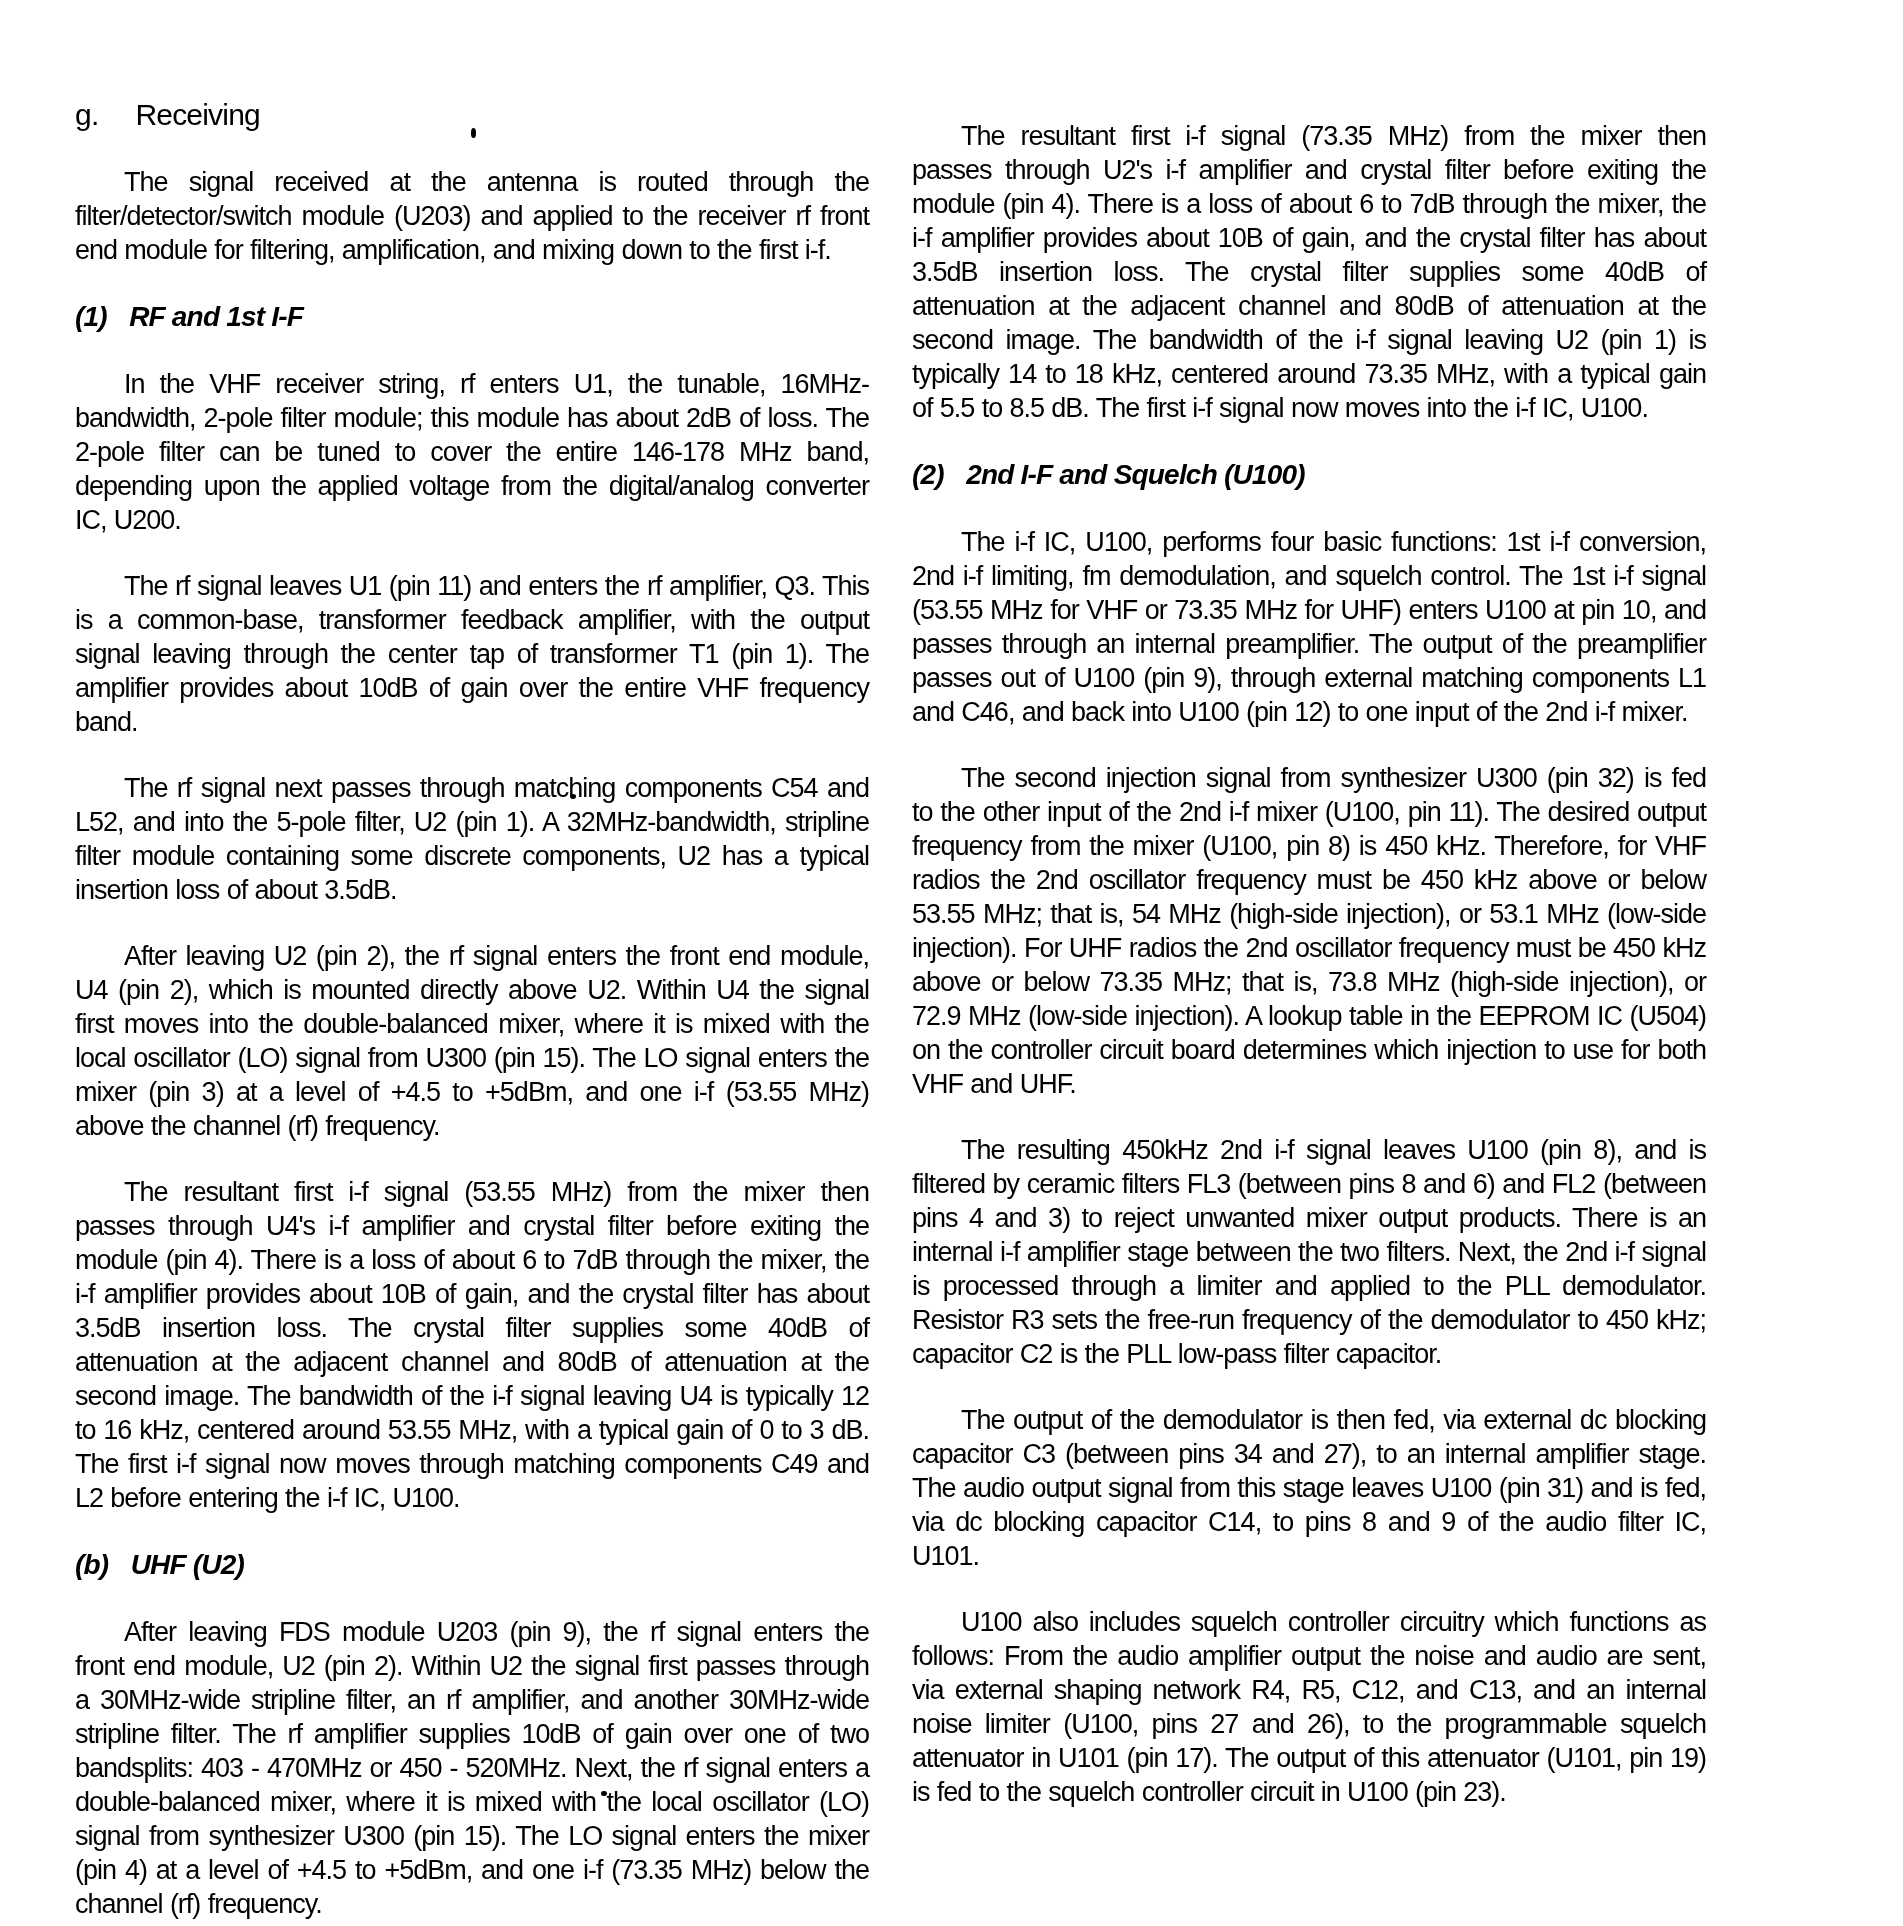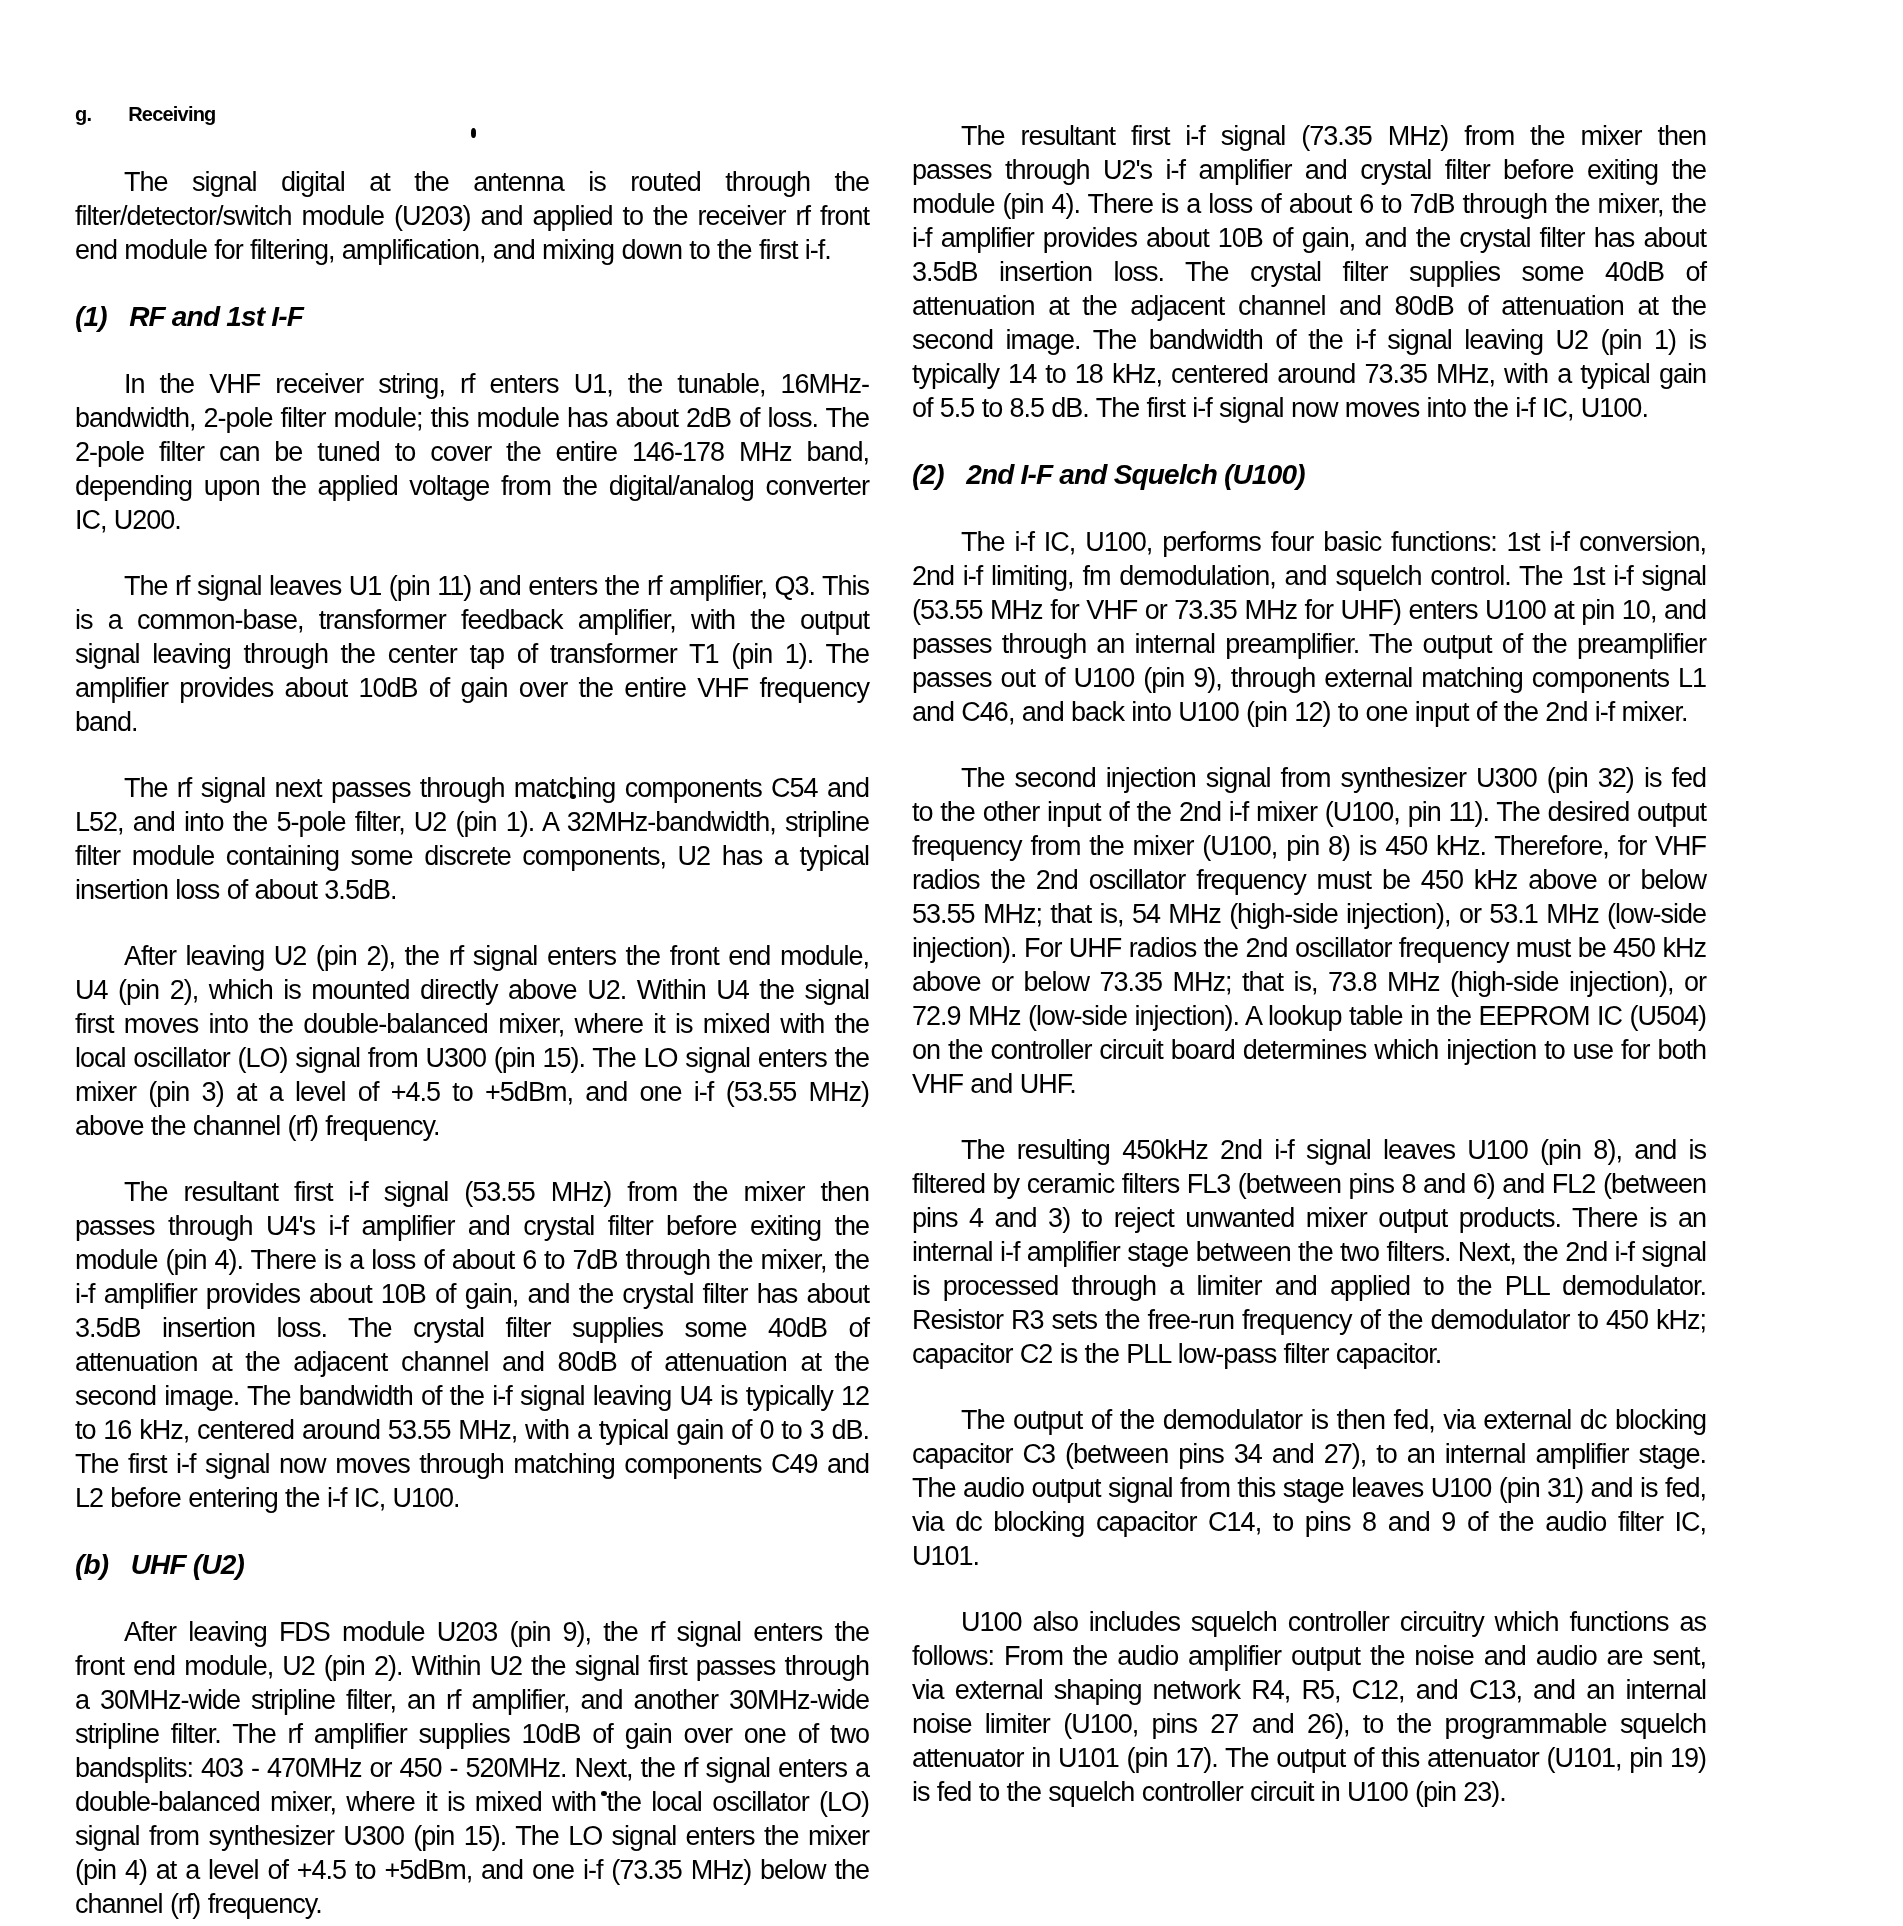--- a/index.html
+++ b/index.html
@@ -37,23 +37,23 @@
     font-size: 27px;
     line-height: 34px;
     font-weight: normal;
     letter-spacing: -1px;
     word-spacing: 0.8px;
     text-align: justify;
     text-indent: 49px;
     margin: 0 0 32px 0;
   }
   .sec-heading {
-    font-size: 20px;
+    font-size: 30px;
     line-height: 35px;
-    font-weight: bold;
+    font-weight: normal;
     letter-spacing: -0.8px;
     margin: 0 0 33px 0;
   }
   .sec-heading .h-num {
     display: inline-block;
     margin-right: 37px;
   }
   .sub-heading {
     font-size: 28px;
     line-height: 35px;
@@ -80,21 +80,21 @@
 <body>
 
 <div class="page">
 
   <div class="columns">
 
     <div class="col col-left">
 
       <h2 class="sec-heading"><span class="h-num">g.</span><span>Receiving</span></h2>
 
-      <p class="para">The signal digital at the antenna is routed through the filter/detector/switch module (U203) and applied to the receiver rf front end module for filtering, amplification, and mixing down to the first i-f.</p>
+      <p class="para">The signal received at the antenna is routed through the filter/detector/switch module (U203) and applied to the receiver rf front end module for filtering, amplification, and mixing down to the first i-f.</p>
 
       <h3 class="sub-heading"><span class="h-num">(1)</span><span>RF and 1st I-F</span></h3>
 
 
       <p class="para">In the VHF receiver string, rf enters U1, the tunable, 16MHz-bandwidth, 2-pole filter module; this module has about 2dB of loss. The 2-pole filter can be tuned to cover the entire 146-178 MHz band, depending upon the applied voltage from the digital/analog converter IC, U200.</p>
 
       <p class="para">The rf signal leaves U1 (pin 11) and enters the rf amplifier, Q3. This is a common-base, transformer feedback amplifier, with the output signal leaving through the center tap of transformer T1 (pin 1). The amplifier provides about 10dB of gain over the entire VHF frequency band.</p>
 
       <p class="para">The rf signal next passes through matching components C54 and L52, and into the 5-pole filter, U2 (pin 1). A 32MHz-bandwidth, stripline filter module containing some discrete components, U2 has a typical insertion loss of about 3.5dB.</p>
 

